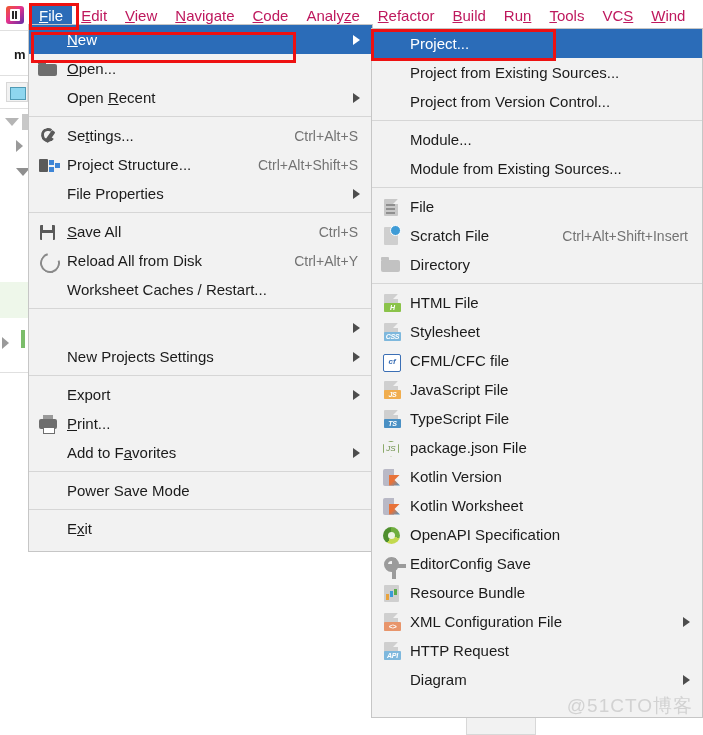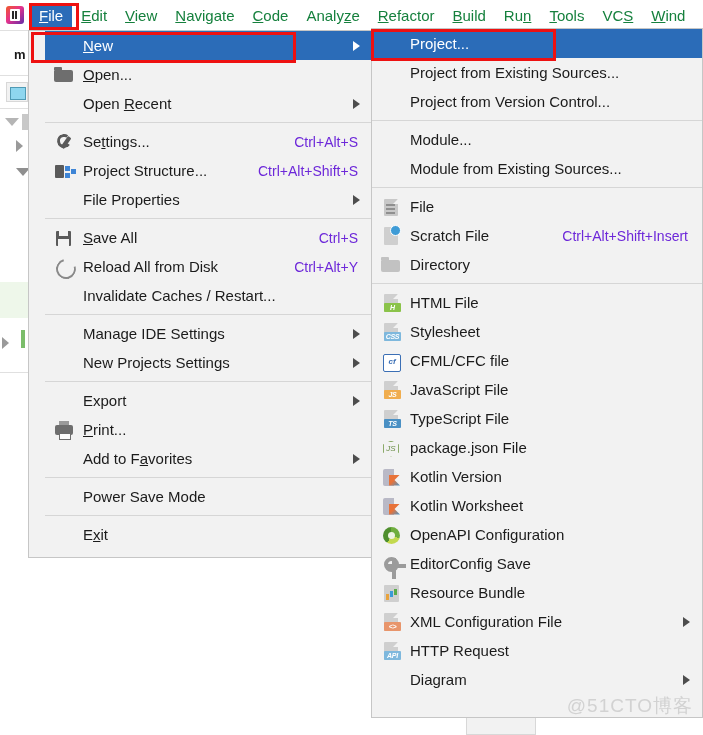--- a/index.html
+++ b/index.html
@@ -32,47 +32,47 @@
   }
   #app-icon::after{
     content:"";position:absolute;left:4px;top:3px;width:10px;height:12px;
     background:#ffffff;border-radius:1px;
   }
   #app-icon::before{
     content:"";position:absolute;left:6px;top:5px;width:2px;height:8px;
     background:#2a2a2a;z-index:2;box-shadow:3px 0 0 0 #2a2a2a;
   }
   .mb-item{
-    font-size:15px;color:#15803d;padding:3px 9px;white-space:nowrap;cursor:default;
+    font-size:15px;color:#be185d;padding:3px 9px;white-space:nowrap;cursor:default;
   }
   .mb-item u{text-decoration:underline;}
   .mb-item.active{background:#2b6cb8;color:#ffffff;}
 
   
   .redbox{position:absolute;border:3px solid #ee1111;box-sizing:border-box;pointer-events:none;z-index:60;}
 
   
   .menu{
     position:absolute;background:#f2f2f2;border:1px solid #c6c6c6;box-sizing:border-box;
     z-index:20;
   }
-  #file-menu{left:28px;top:30px;width:345px;height:528px;padding-left:16px;}
+  #file-menu{left:28px;top:24px;width:345px;height:528px;}
   #new-menu{left:371px;top:28px;width:332px;height:690px;}
 
   .mi{
     position:relative;height:29px;display:flex;align-items:center;
     font-size:15px;color:#1b1b1b;white-space:nowrap;cursor:default;
   }
   .mi .ico{
     width:22px;height:22px;margin-left:8px;margin-right:6px;flex:none;position:relative;
   }
   .mi .label{padding-left:2px;}
   .mi .label u{text-decoration:underline;}
   .mi .accel{
-    position:absolute;right:14px;font-size:14px;color:#6d28d9;
+    position:absolute;right:14px;font-size:14px;color:#737373;
   }
   .mi.sel{background:#2b6cb8;}
   .mi.sel .label{color:#ffffff;}
   .mi.disabled .label{color:#a0a0a0;}
   .mi .arrow{
     position:absolute;right:12px;width:0;height:0;
     border-top:5px solid transparent;border-bottom:5px solid transparent;
     border-left:7px solid #4d4d4d;
   }
   .mi.sel .arrow{border-left-color:#ffffff;}
@@ -253,26 +253,25 @@
     </div>
     <div class="mi">
       <span class="ico">
         <i class="ic-reload"></i>
       </span>
       <span class="label">Reload All from Disk</span>
       <span class="accel">Ctrl+Alt+Y</span>
     </div>
     <div class="mi">
       <span class="ico"></span>
-      <span class="label">Invalidate Caches / Restart...</span>
-    </div>
-    <div class="sep"></div>
-    <div class="mi">
-      <span class="ico"></span>
-      <span class="label">Manage IDE Settings</span>
+      <span class="label">Worksheet Caches / Restart...</span>
+    </div>
+    <div class="sep"></div>
+    <div class="mi">
+      <span class="ico"></span>
       <span class="arrow"></span>
     </div>
     <div class="mi">
       <span class="ico"></span>
       <span class="label">New Projects Settings</span>
       <span class="arrow"></span>
     </div>
     <div class="sep"></div>
     <div class="mi">
       <span class="ico"></span>
@@ -408,21 +407,21 @@
         <i class="ic-kotlin">
           <i class="k"></i>
         </i>
       </span>
       <span class="label">Kotlin Worksheet</span>
     </div>
     <div class="mi">
       <span class="ico">
         <i class="ic-openapi"></i>
       </span>
-      <span class="label">OpenAPI Configuration</span>
+      <span class="label">OpenAPI Specification</span>
     </div>
     <div class="mi">
       <span class="ico">
         <i class="ic-gear"></i>
       </span>
       <span class="label">EditorConfig Save</span>
     </div>
     <div class="mi">
       <span class="ico">
         <i class="ic-resbundle">

